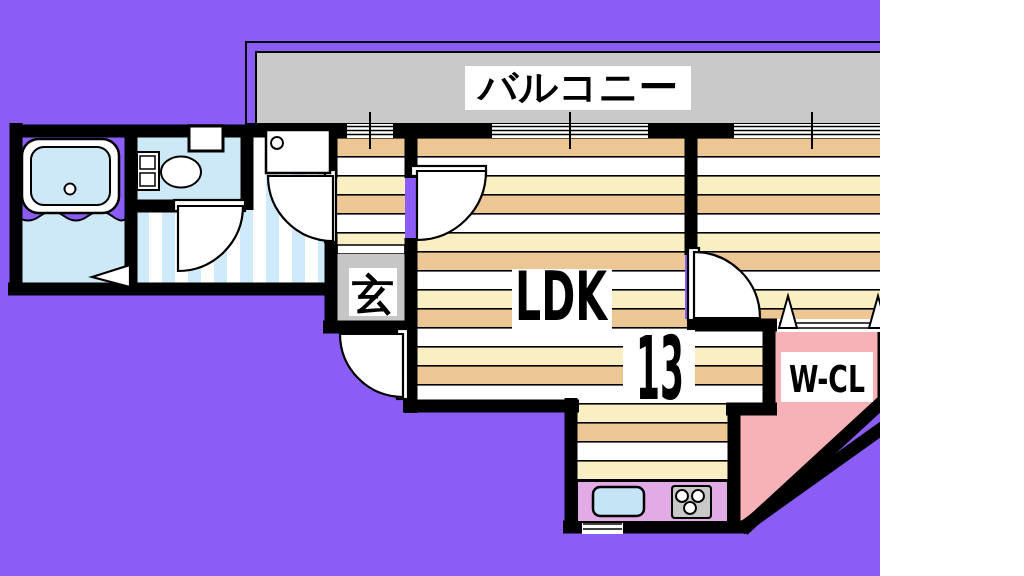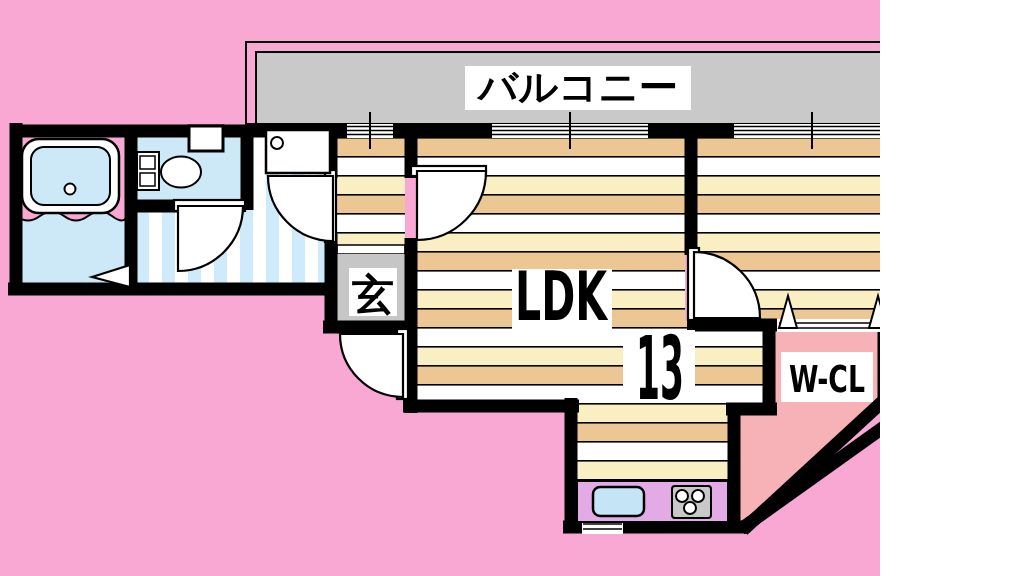--- a/index.html
+++ b/index.html
@@ -1,16 +1,16 @@
 <!DOCTYPE html>
 <html><head>
 <meta charset="utf-8">
 <style>
   html,body{margin:0;padding:0;background:#fff;}
-  .stage{width:880px;height:576px;position:relative;background:#f9a8d4;overflow:hidden;}
+  .stage{width:880px;height:576px;position:relative;background:#8b5cf6;overflow:hidden;}
   svg{display:block;}
   text{font-family:"DejaVu Sans","Liberation Sans",sans-serif;font-weight:bold;fill:#000;}
 </style>
 </head>
 <body>
 
 <div class="stage">
 <svg width="1024" height="576" viewBox="0 0 1024 576" xmlns="http://www.w3.org/2000/svg">
 
   <defs>

